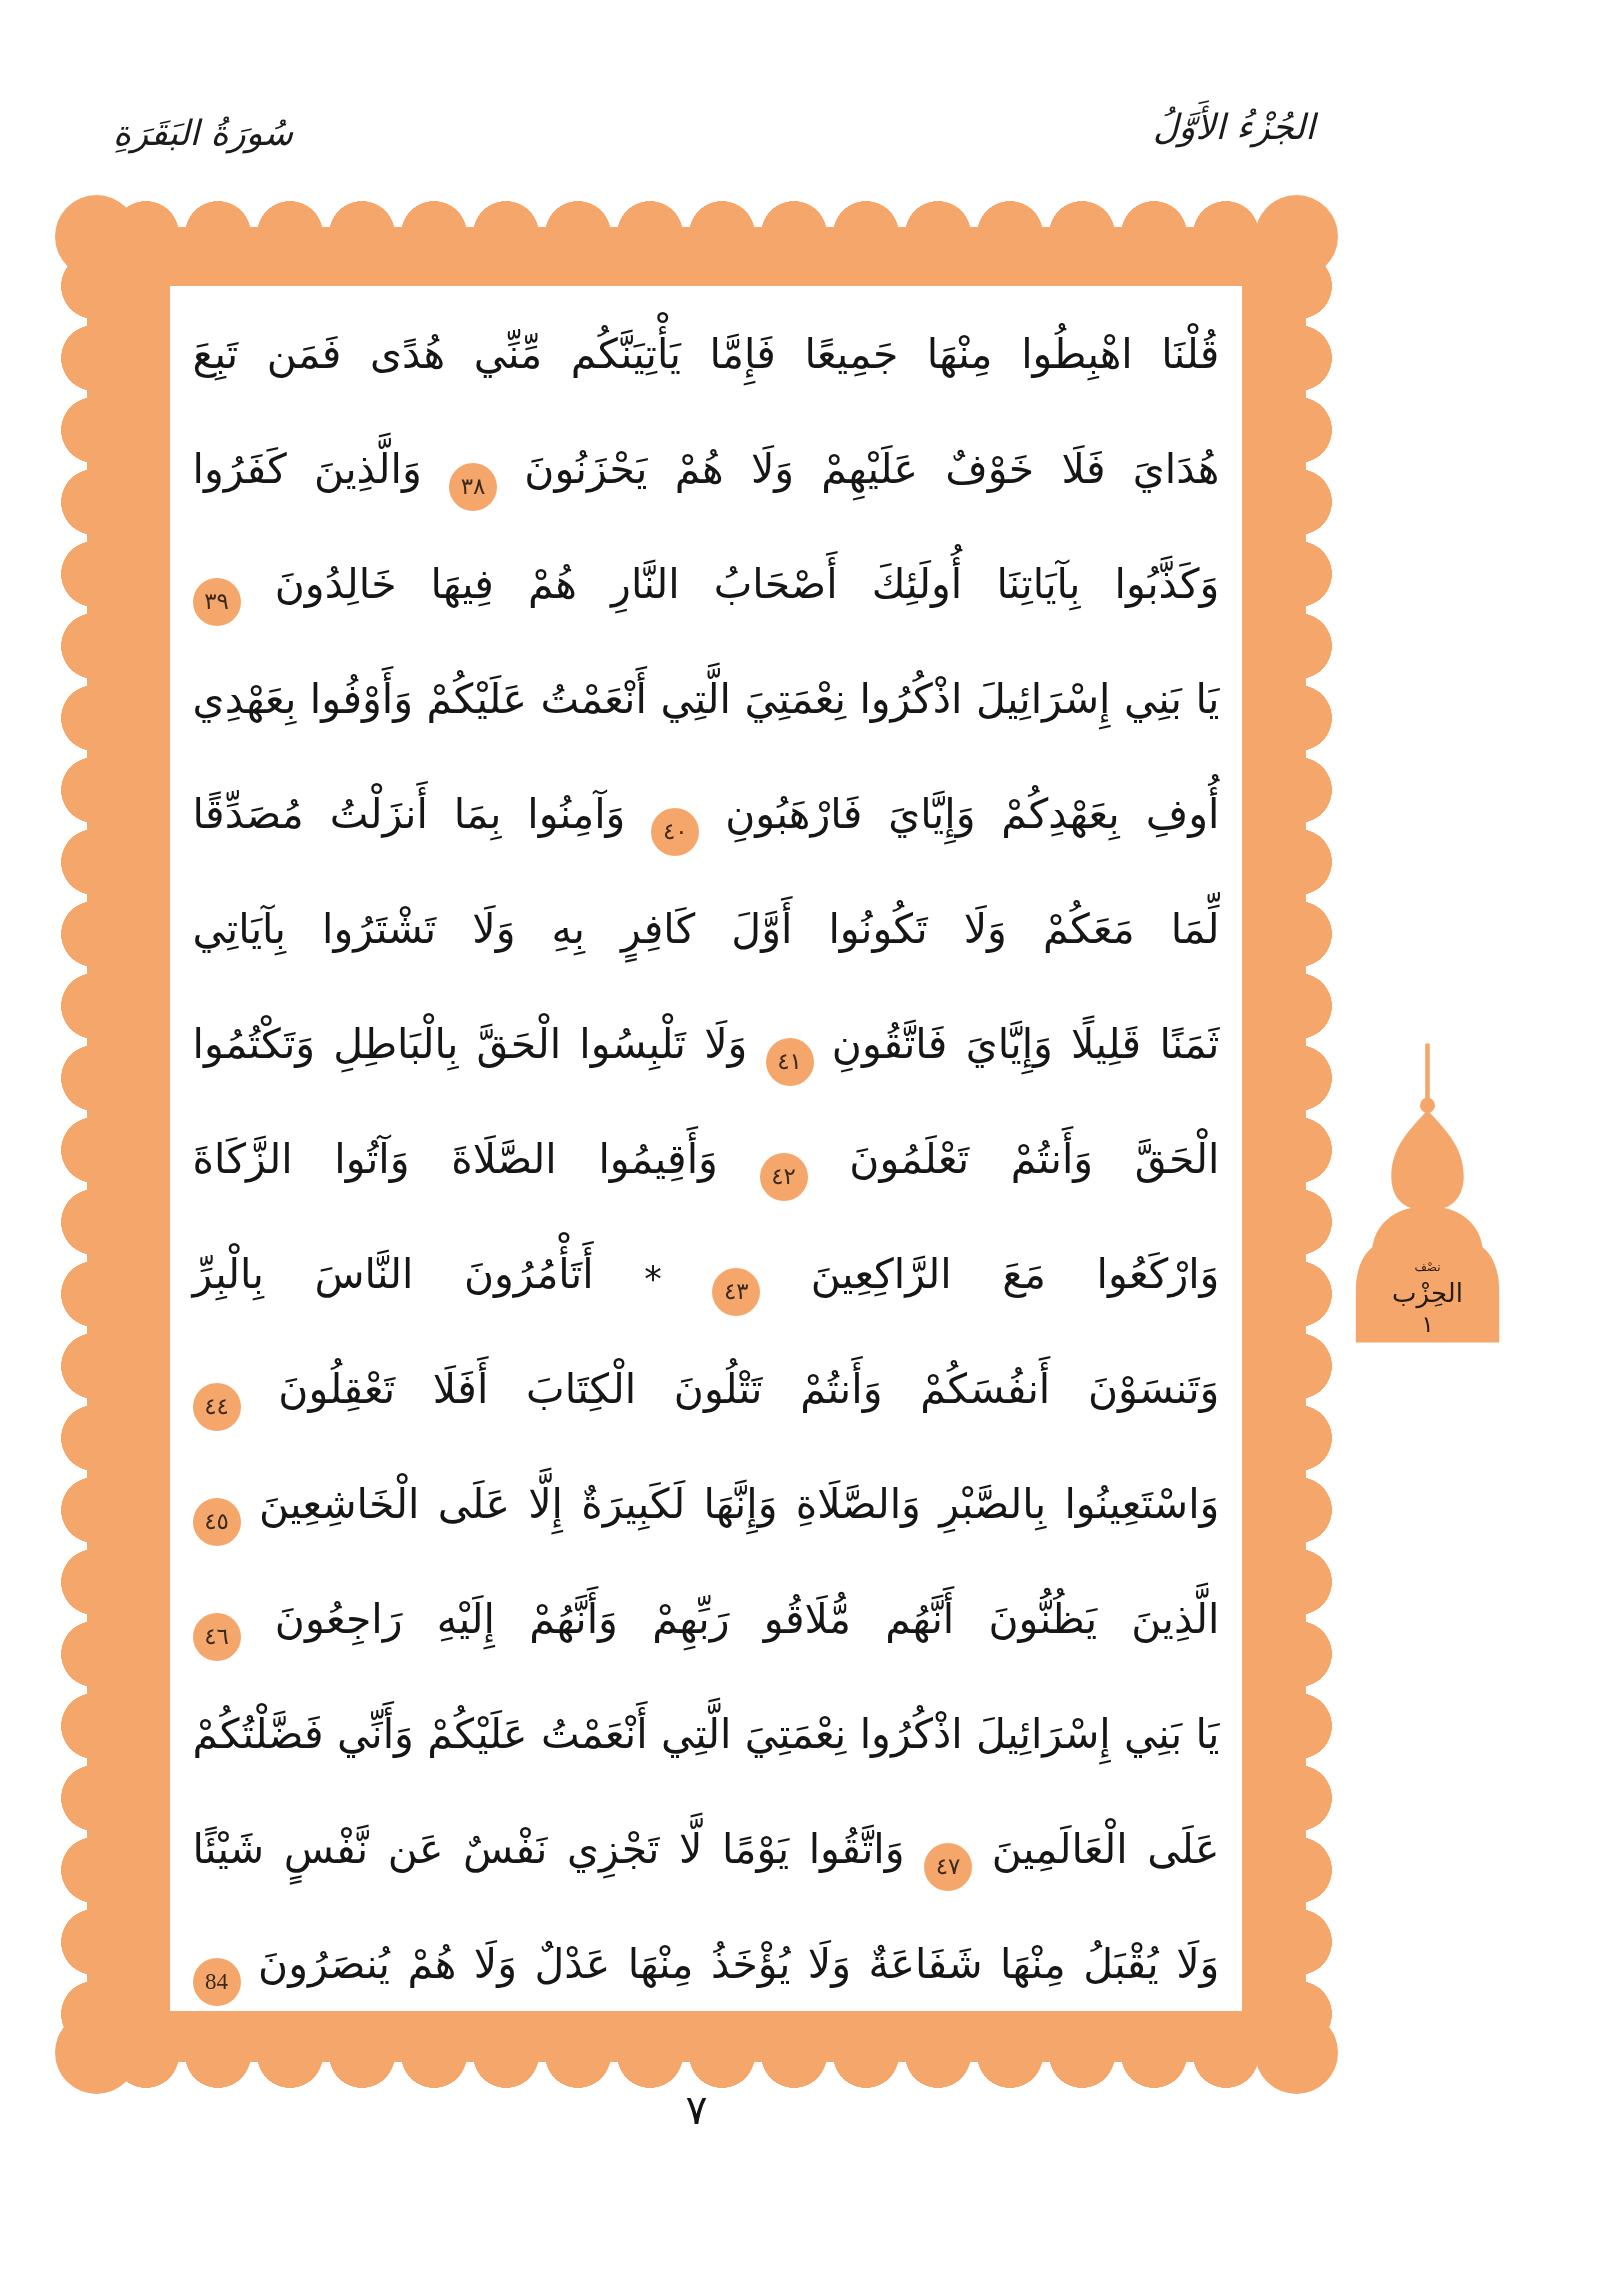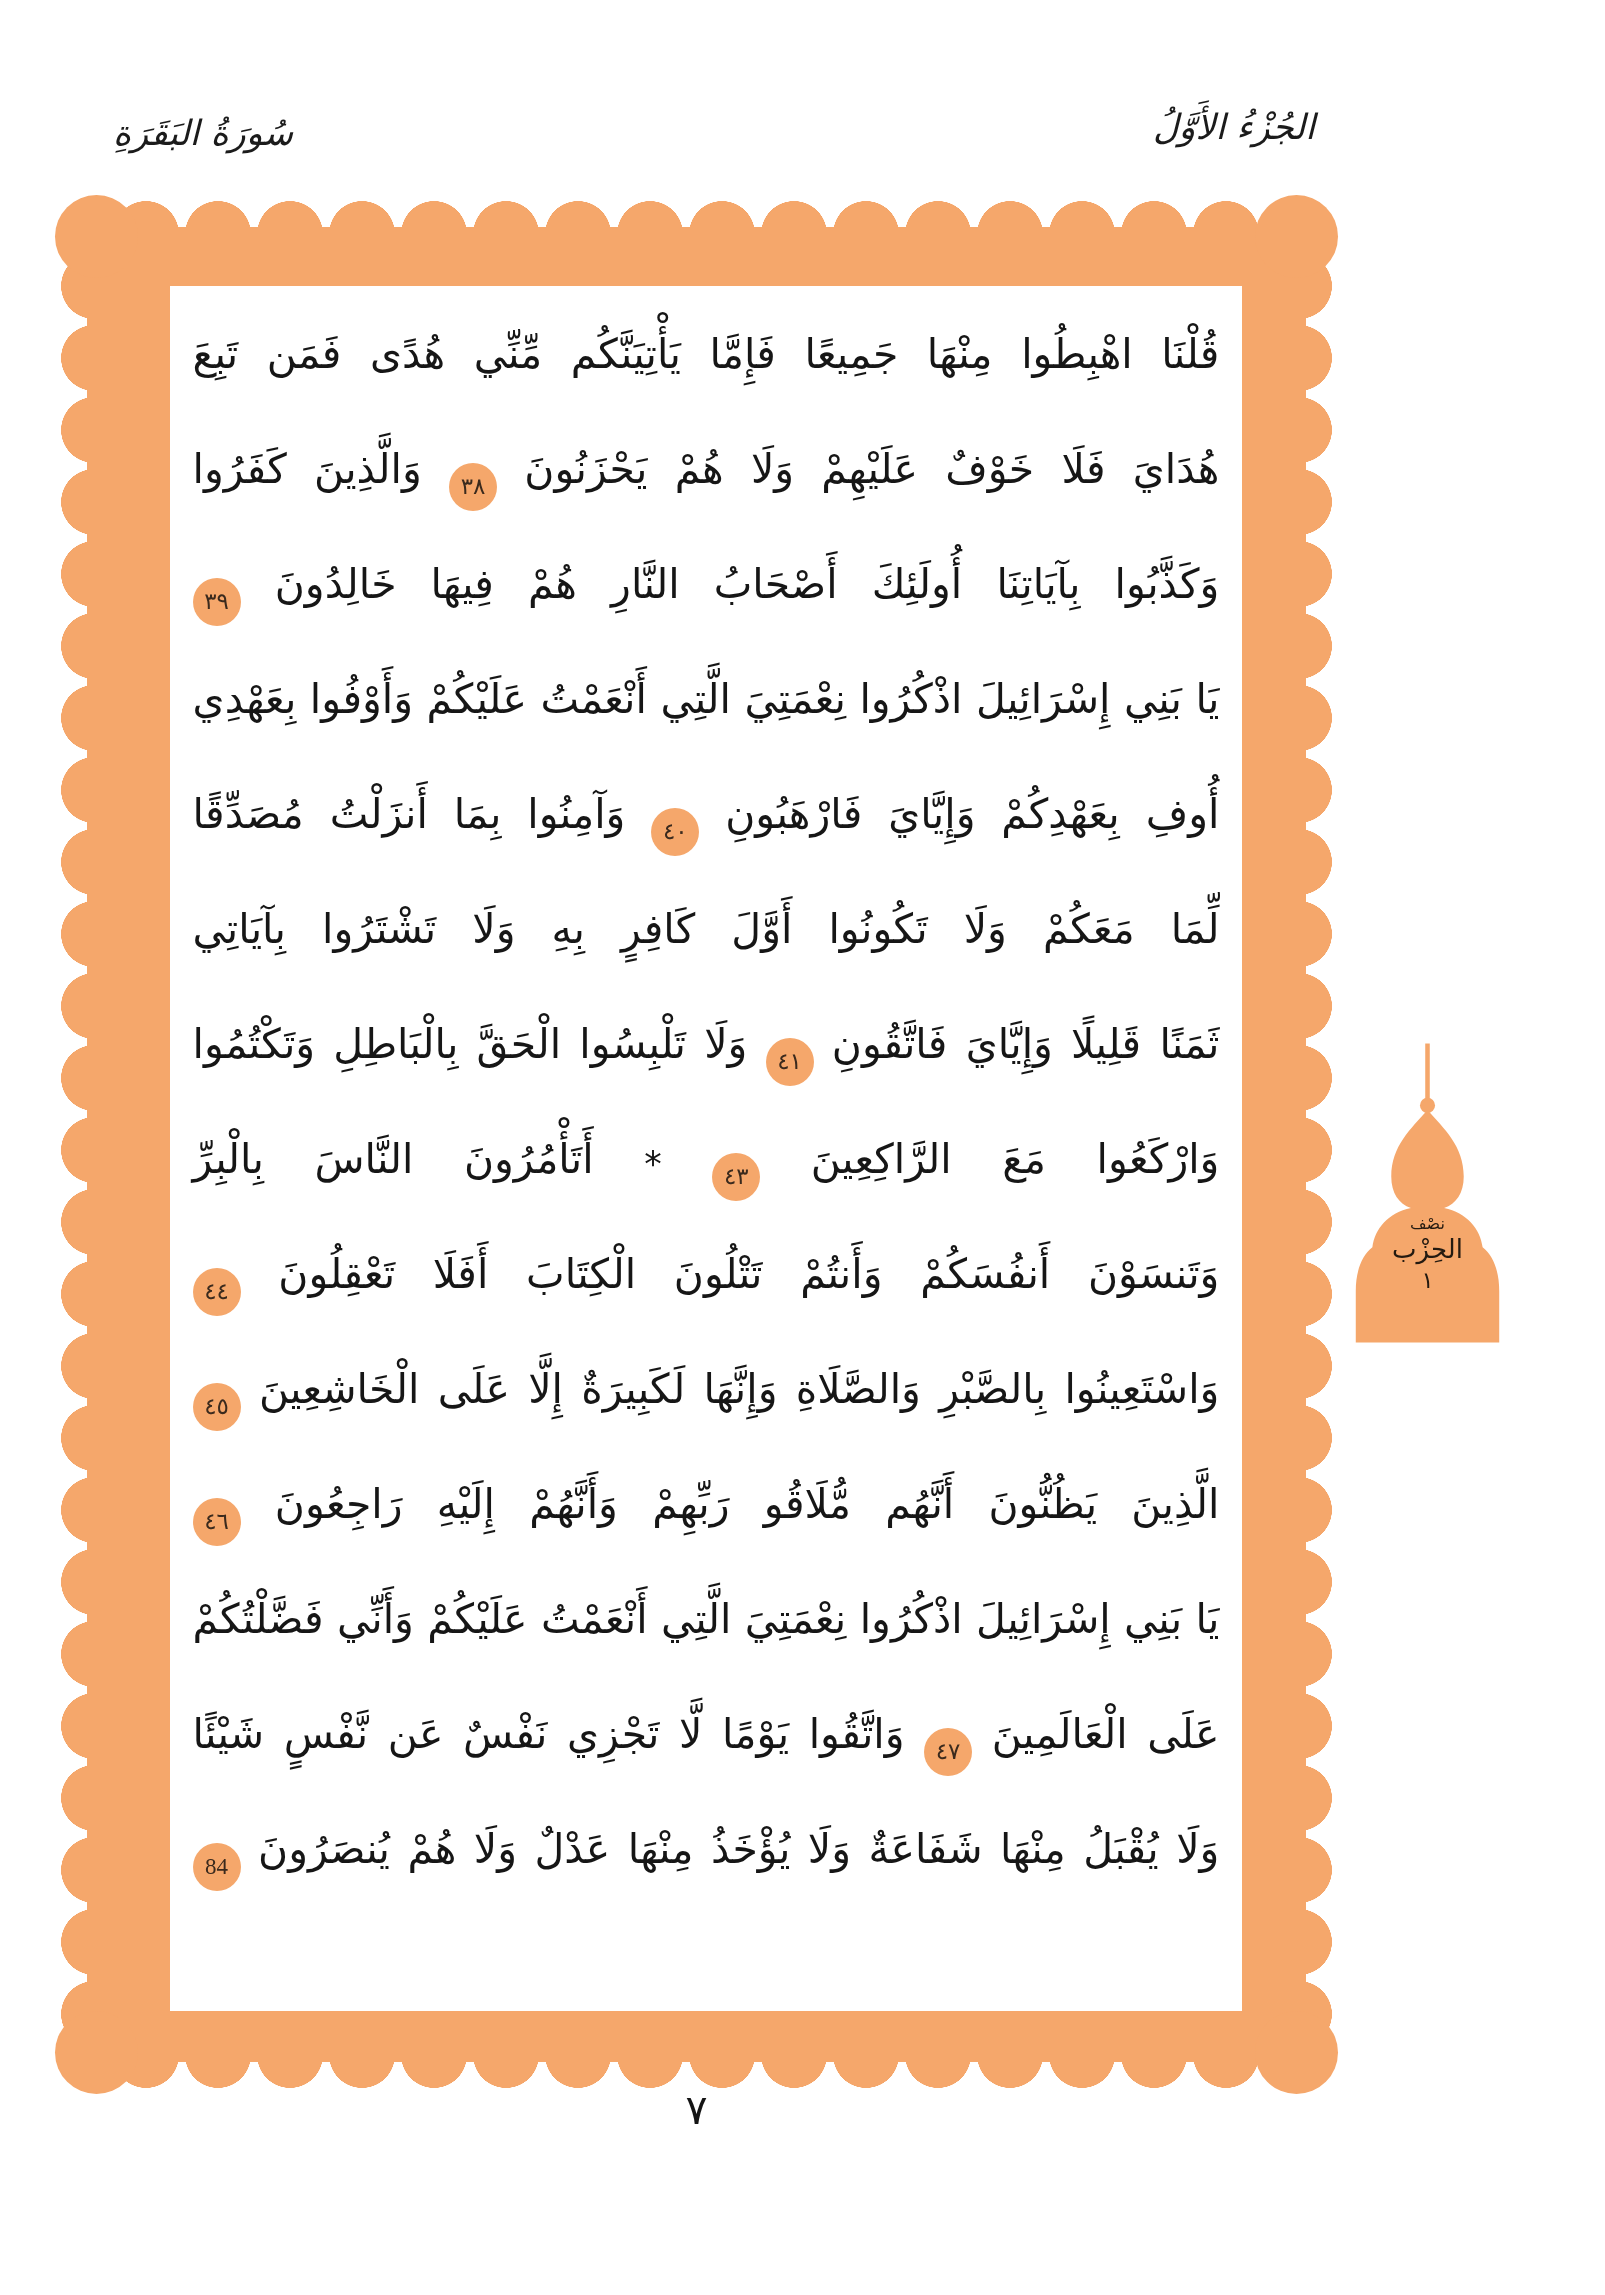--- a/index.html
+++ b/index.html
@@ -46,21 +46,21 @@
     font-size:23px;line-height:48px;text-align:center;text-align-last:center;
     vertical-align:-10.6px;
     font-family:Liberation Serif, serif;
   }
   .rub-star{font-size:35px;vertical-align:-3px;}
 
   
   .hizb{position:absolute;left:1352px;top:1042px;width:151px;height:302px;}
   .hizb svg{position:absolute;left:0;top:0;}
   .hizb-texts{position:absolute;left:0;top:172px;width:151px;text-align:center;direction:rtl;color:#241a10;}
-  .hizb-l1{font-size:16px;line-height:19.6px;}
+  .hizb-l1{font-size:12px;line-height:19.6px;margin-top:44px;}
   .hizb-l2{font-size:26px;line-height:30px;}
   .hizb-num{font-size:22.7px;line-height:33px;}
 
   .page-number{
     position:absolute;left:87px;top:2086px;width:1219px;
     text-align:center;font-size:41px;color:#141414;
   }
 </style>
 </head>
 <body>
@@ -82,20 +82,21 @@
 
     <div class="textbox">
       <div>
           <div class="quran-line"><span class="qt">قُلْنَا اهْبِطُوا مِنْهَا جَمِيعًا فَإِمَّا يَأْتِيَنَّكُم مِّنِّي هُدًى فَمَن تَبِعَ</span></div>
           <div class="quran-line"><span class="qt">هُدَايَ فَلَا خَوْفٌ عَلَيْهِمْ وَلَا هُمْ يَحْزَنُونَ</span> <span class="ayah-badge">٣٨</span> <span class="qt">وَالَّذِينَ كَفَرُوا</span></div>
           <div class="quran-line"><span class="qt">وَكَذَّبُوا بِآيَاتِنَا أُولَئِكَ أَصْحَابُ النَّارِ هُمْ فِيهَا خَالِدُونَ</span> <span class="ayah-badge">٣٩</span></div>
           <div class="quran-line"><span class="qt">يَا بَنِي إِسْرَائِيلَ اذْكُرُوا نِعْمَتِيَ الَّتِي أَنْعَمْتُ عَلَيْكُمْ وَأَوْفُوا بِعَهْدِي</span></div>
           <div class="quran-line"><span class="qt">أُوفِ بِعَهْدِكُمْ وَإِيَّايَ فَارْهَبُونِ</span> <span class="ayah-badge">٤٠</span> <span class="qt">وَآمِنُوا بِمَا أَنزَلْتُ مُصَدِّقًا</span></div>
           <div class="quran-line"><span class="qt">لِّمَا مَعَكُمْ وَلَا تَكُونُوا أَوَّلَ كَافِرٍ بِهِ وَلَا تَشْتَرُوا بِآيَاتِي</span></div>
           <div class="quran-line"><span class="qt">ثَمَنًا قَلِيلًا وَإِيَّايَ فَاتَّقُونِ</span> <span class="ayah-badge">٤١</span> <span class="qt">وَلَا تَلْبِسُوا الْحَقَّ بِالْبَاطِلِ وَتَكْتُمُوا</span></div>
+          <div class="quran-line"><span class="qt">الْحَقَّ وَأَنتُمْ تَعْلَمُونَ</span> <span class="ayah-badge">٤٢</span> <span class="qt">وَأَقِيمُوا الصَّلَاةَ وَآتُوا الزَّكَاةَ</span></div>
           <div class="quran-line"><span class="qt">وَارْكَعُوا مَعَ الرَّاكِعِينَ</span> <span class="ayah-badge">٤٣</span> <span class="rub-star">*</span> <span class="qt">أَتَأْمُرُونَ النَّاسَ بِالْبِرِّ</span></div>
           <div class="quran-line"><span class="qt">وَتَنسَوْنَ أَنفُسَكُمْ وَأَنتُمْ تَتْلُونَ الْكِتَابَ أَفَلَا تَعْقِلُونَ</span> <span class="ayah-badge">٤٤</span></div>
           <div class="quran-line"><span class="qt">وَاسْتَعِينُوا بِالصَّبْرِ وَالصَّلَاةِ وَإِنَّهَا لَكَبِيرَةٌ إِلَّا عَلَى الْخَاشِعِينَ</span> <span class="ayah-badge">٤٥</span></div>
           <div class="quran-line"><span class="qt">الَّذِينَ يَظُنُّونَ أَنَّهُم مُّلَاقُو رَبِّهِمْ وَأَنَّهُمْ إِلَيْهِ رَاجِعُونَ</span> <span class="ayah-badge">٤٦</span></div>
           <div class="quran-line"><span class="qt">يَا بَنِي إِسْرَائِيلَ اذْكُرُوا نِعْمَتِيَ الَّتِي أَنْعَمْتُ عَلَيْكُمْ وَأَنِّي فَضَّلْتُكُمْ</span></div>
           <div class="quran-line"><span class="qt">عَلَى الْعَالَمِينَ</span> <span class="ayah-badge">٤٧</span> <span class="qt">وَاتَّقُوا يَوْمًا لَّا تَجْزِي نَفْسٌ عَن نَّفْسٍ شَيْئًا</span></div>
           <div class="quran-line"><span class="qt">وَلَا يُقْبَلُ مِنْهَا شَفَاعَةٌ وَلَا يُؤْخَذُ مِنْهَا عَدْلٌ وَلَا هُمْ يُنصَرُونَ</span> <span class="ayah-badge">84</span></div>
         </div>
     </div>
   </div>

